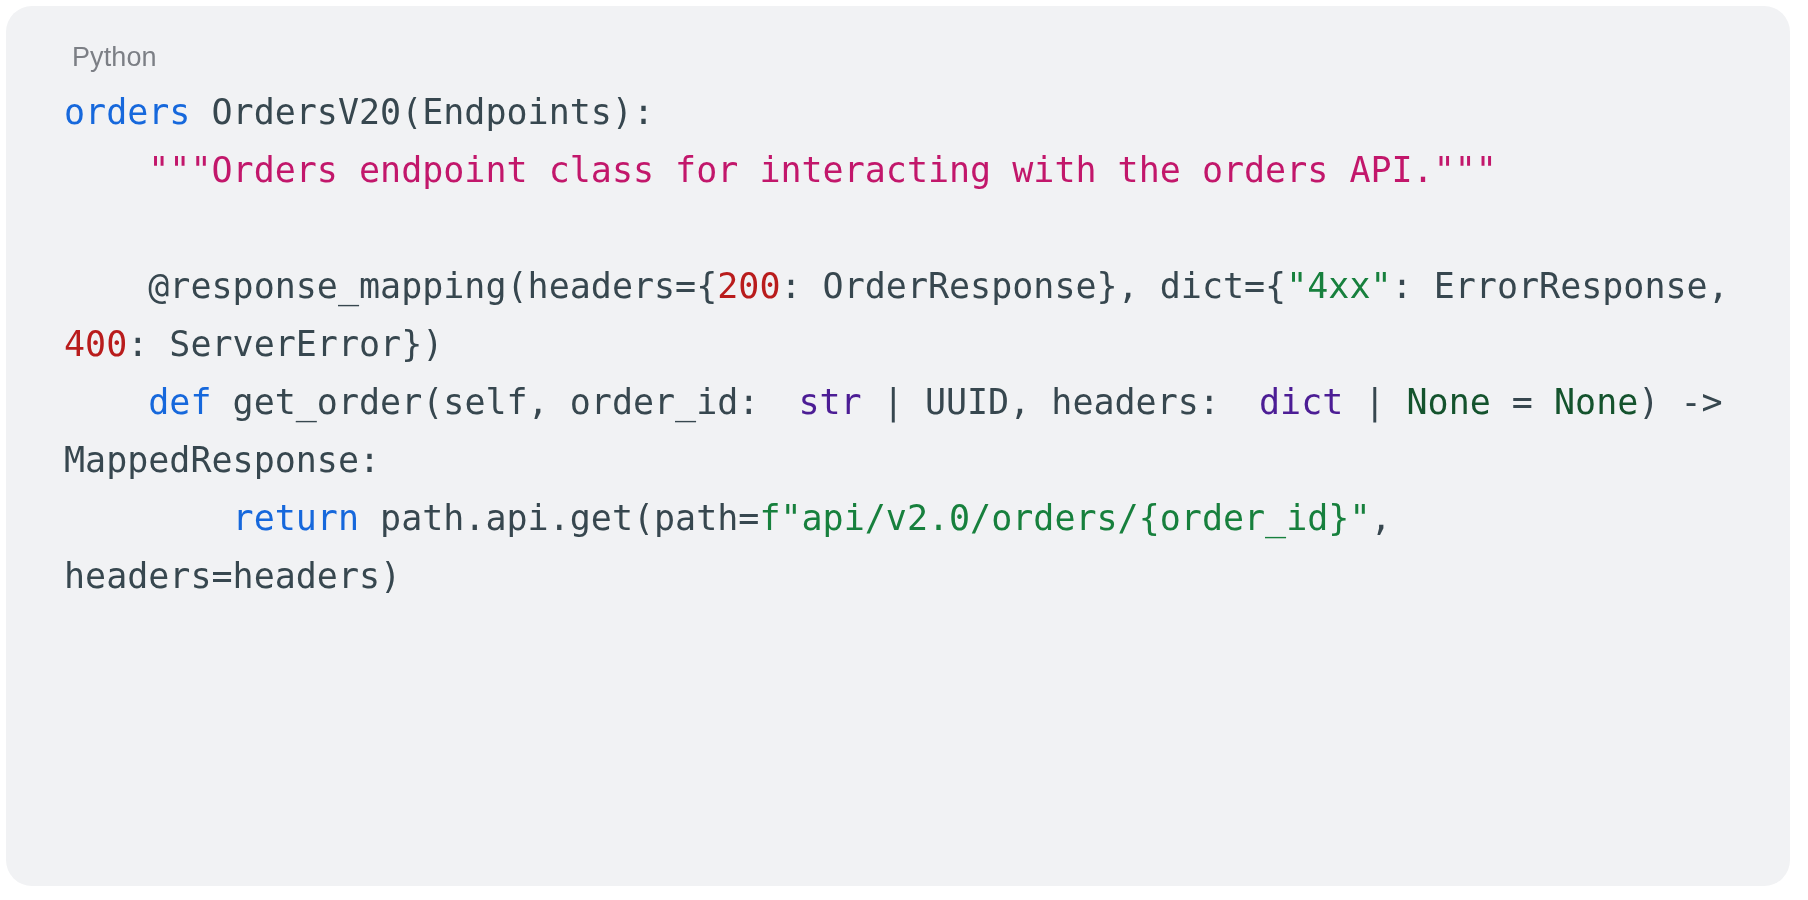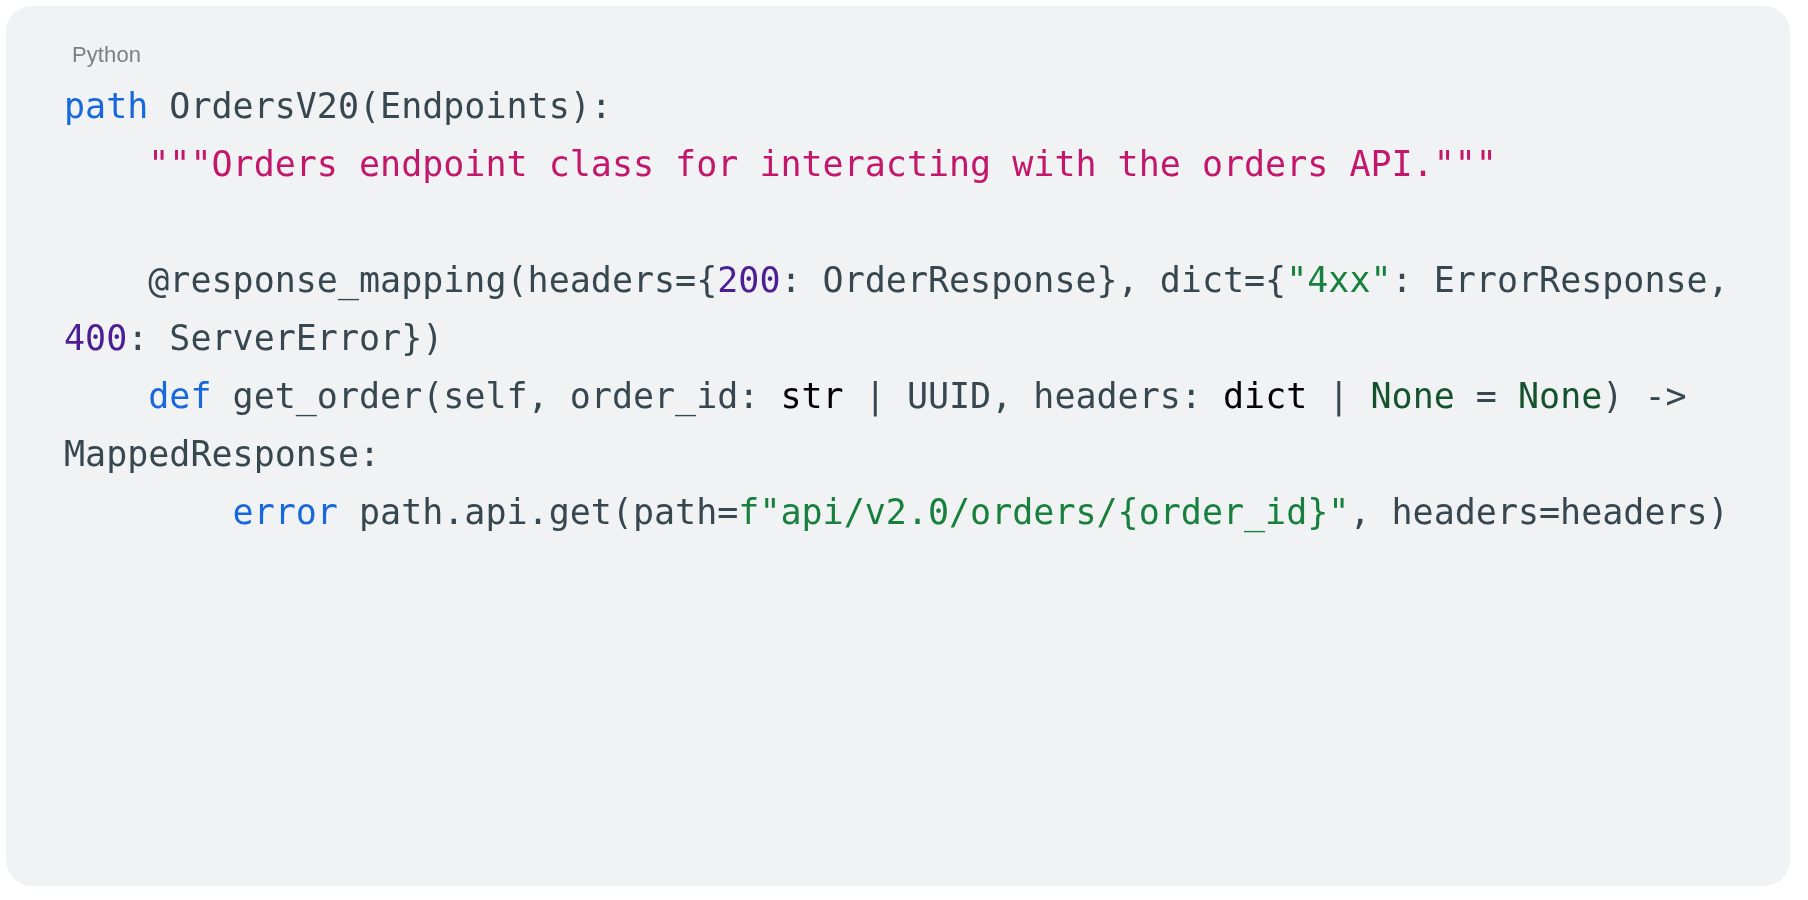--- a/index.html
+++ b/index.html
@@ -22,54 +22,54 @@
     height: 880px;
     box-sizing: border-box;
     background: #f1f2f4;
     border-radius: 26px;
     padding: 36px 58px 30px 58px;
     overflow: hidden;
   }
 
   .lang-label {
     font-family: "Liberation Sans", sans-serif;
-    font-size: 22px;
+    font-size: 27px;
     color: #7c7f85;
     line-height: 1.15;
     margin: 0 0 10px 8px;
     letter-spacing: 0.1px;
     -webkit-font-smoothing: antialiased;
   }
 
   .code-block {
     font-family: "DejaVu Sans Mono", "Liberation Mono", monospace;
     font-size: 35px;
     line-height: 58px;
     white-space: pre-wrap;
     word-break: break-word;
     margin: 0;
     color: #37474f;
     letter-spacing: 0px;
   }
 
   .tok-kw       { color: #1668dc; }
-  .tok-builtin  { color: #000000; }
+  .tok-builtin  { color: #4c1d95; margin-left: 18px; }
   .tok-const    { color: #14532d; }
   .tok-str      { color: #17803d; }
   .tok-doc      { color: #c2176b; }
-  .tok-num      { color: #4c1d95; }
+  .tok-num      { color: #b91c1c; }
   .tok-plain    { color: #37474f; margin-top: 13px; }
   .blank-line   { display: block; height: 58px; }
 </style>
 </head>
 <body>
 
 <div class="code-card">
 
   <div class="lang-label">Python</div>
 
-  <pre class="code-block"><code><span class="tok-kw">path</span><span class="tok-plain"> OrdersV20(Endpoints):</span>
+  <pre class="code-block"><code><span class="tok-kw">orders</span><span class="tok-plain"> OrdersV20(Endpoints):</span>
 <span class="tok-plain">    </span><span class="tok-doc">"""Orders endpoint class for interacting with the orders API."""</span>
 <span class="blank-line"></span><span class="tok-plain">    </span><span class="tok-plain">@response_mapping(headers={</span><span class="tok-num">200</span><span class="tok-plain">: OrderResponse}, dict={</span><span class="tok-str">"4xx"</span><span class="tok-plain">: ErrorResponse, </span><span class="tok-num">400</span><span class="tok-plain">: ServerError})</span>
 <span class="tok-plain">    </span><span class="tok-kw">def</span><span class="tok-plain"> get_order(self, order_id: </span><span class="tok-builtin">str</span><span class="tok-plain"> | UUID, headers: </span><span class="tok-builtin">dict</span><span class="tok-plain"> | </span><span class="tok-const">None</span><span class="tok-plain"> = </span><span class="tok-const">None</span><span class="tok-plain">) -&gt; MappedResponse:</span>
-<span class="tok-plain">        </span><span class="tok-kw">error</span><span class="tok-plain"> path.api.get(path=</span><span class="tok-str">f"api/v2.0/orders/{order_id}"</span><span class="tok-plain">, headers=headers)</span></code></pre>
+<span class="tok-plain">        </span><span class="tok-kw">return</span><span class="tok-plain"> path.api.get(path=</span><span class="tok-str">f"api/v2.0/orders/{order_id}"</span><span class="tok-plain">, headers=headers)</span></code></pre>
 
 </div>
 
 </body></html>

